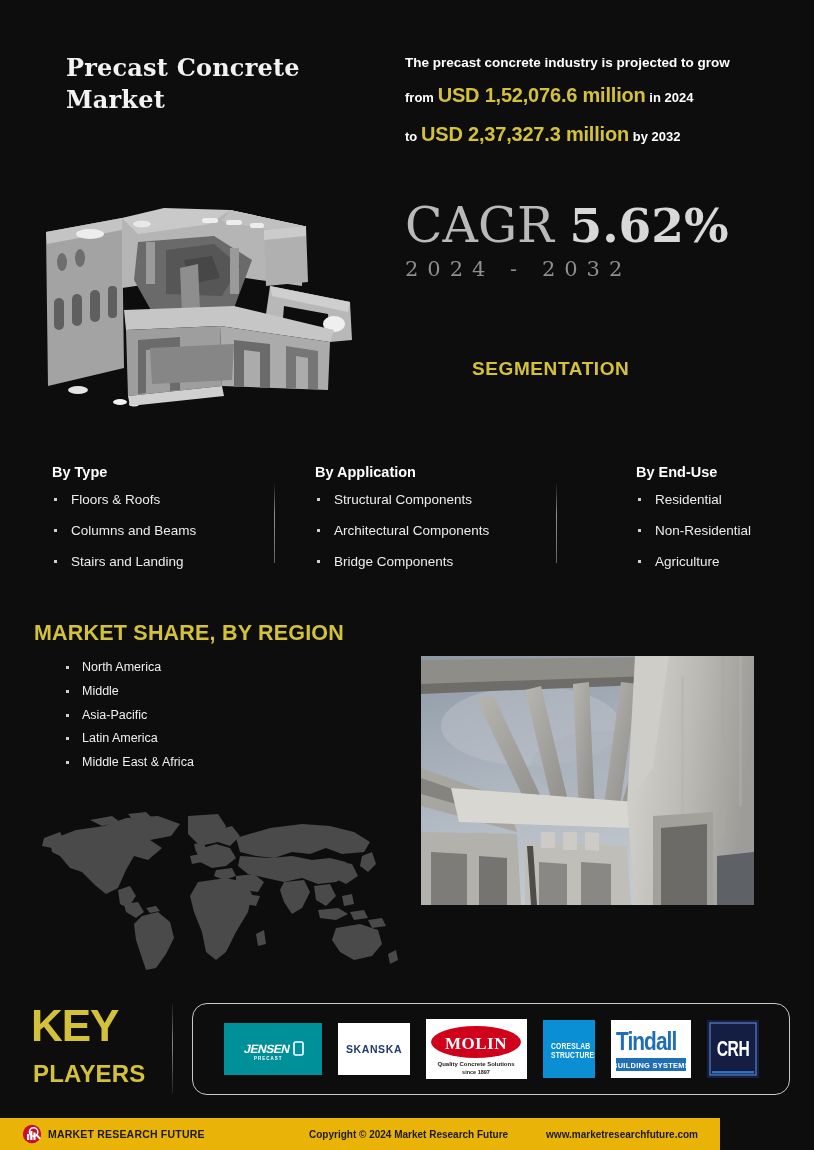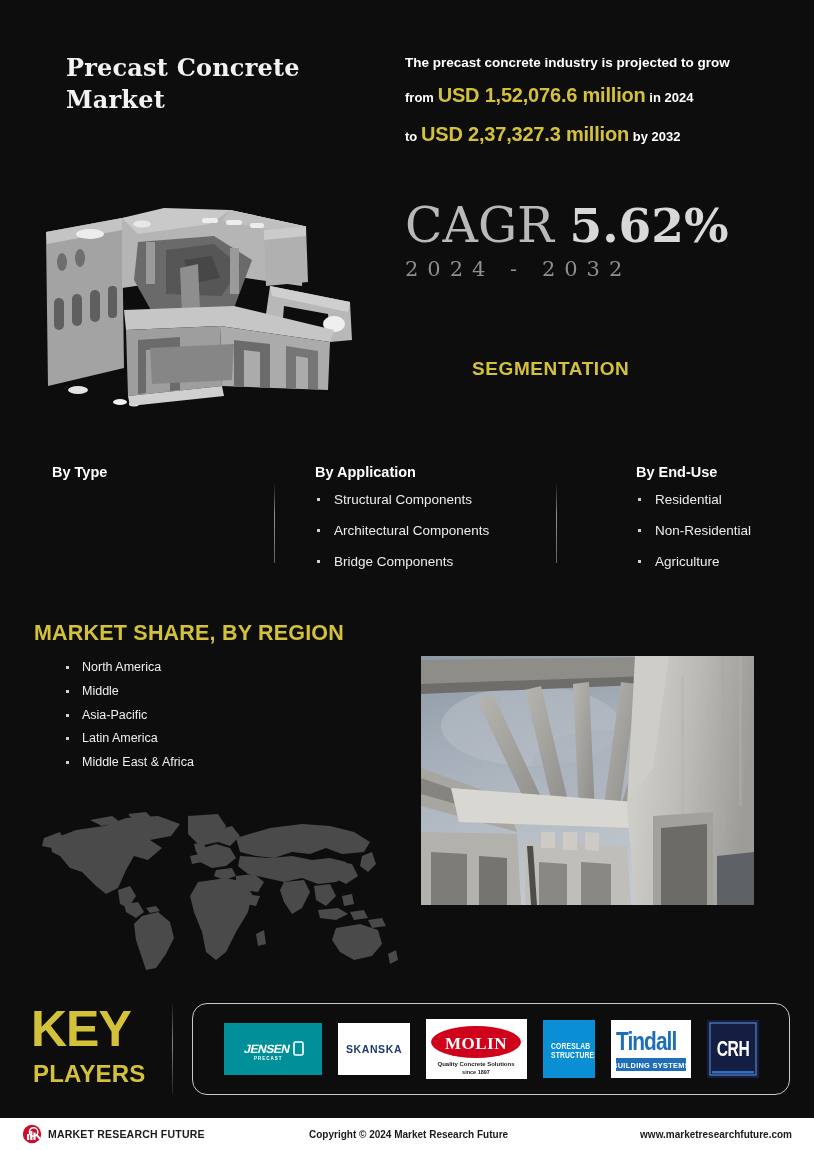--- a/index.html
+++ b/index.html
@@ -107,21 +107,21 @@
   
   .photo {
     position:absolute; left:421px; top:656px; width:333px; height:249px;
     overflow:hidden; background:#9aa0a6;
   }
   .photo svg { display:block; width:100%; height:100%; }
 
   
   .kp-key {
     position:absolute; left:31px; top:1004px;
-    font-size:50px; font-weight:700; color:#d4c13a; letter-spacing:-1px;
+    font-size:44px; font-weight:700; color:#d4c13a; letter-spacing:-1px;
     line-height:1;
   }
   .kp-players {
     position:absolute; left:33px; top:1062px;
     font-size:24px; font-weight:700; color:#d4c13a; letter-spacing:0.2px;
     line-height:1;
   }
   .kp-divider {
     position:absolute; left:172px; top:1004px; width:1px; height:90px;
     background:linear-gradient(to bottom, rgba(255,255,255,0.05), rgba(255,255,255,0.5) 45%, rgba(255,255,255,0.08));
@@ -135,22 +135,22 @@
     display:flex; align-items:center; justify-content:center; gap:16px;
   }
   .logo {
     display:flex; align-items:center; justify-content:center;
     overflow:hidden; flex:none;
   }
   .logo svg { display:block; }
 
   
   .footer {
-    position:absolute; left:0; top:1118px; width:814px; height:32px;
-    background:#ffffff; display:flex; align-items:center;
+    position:absolute; left:0; top:1118px; width:720px; height:32px;
+    background:#eab308; display:flex; align-items:center;
   }
   .footer-brand {
     position:absolute; left:22px; display:flex; align-items:center; gap:6px;
   }
   .footer-brand-text {
     font-size:10.5px; font-weight:700; color:#1a1a1a; letter-spacing:0.2px;
   }
   .footer-copy {
     position:absolute; left:309px;
     font-size:10px; font-weight:700; color:#1a1a1a;text-align:center;
@@ -252,20 +252,25 @@
   </div>
 
   <div class="segmentation-title">SEGMENTATION</div>
 
   <div class="seg">
     <div class="seg-div d1"></div>
     <div class="seg-div d2"></div>
 
     <div class="seg-col c1">
       <div class="seg-head">By Type</div>
+      <ul class="seg-list">
+        <li>Floors &amp; Roofs</li>
+        <li>Columns and Beams</li>
+        <li>Stairs and Landing</li>
+      </ul>
     </div>
 
     <div class="seg-col c3">
       <div class="seg-head">By End-Use</div>
       <ul class="seg-list">
         <li>Residential</li>
         <li>Non-Residential</li>
         <li>Agriculture</li>
       </ul>
     </div>

